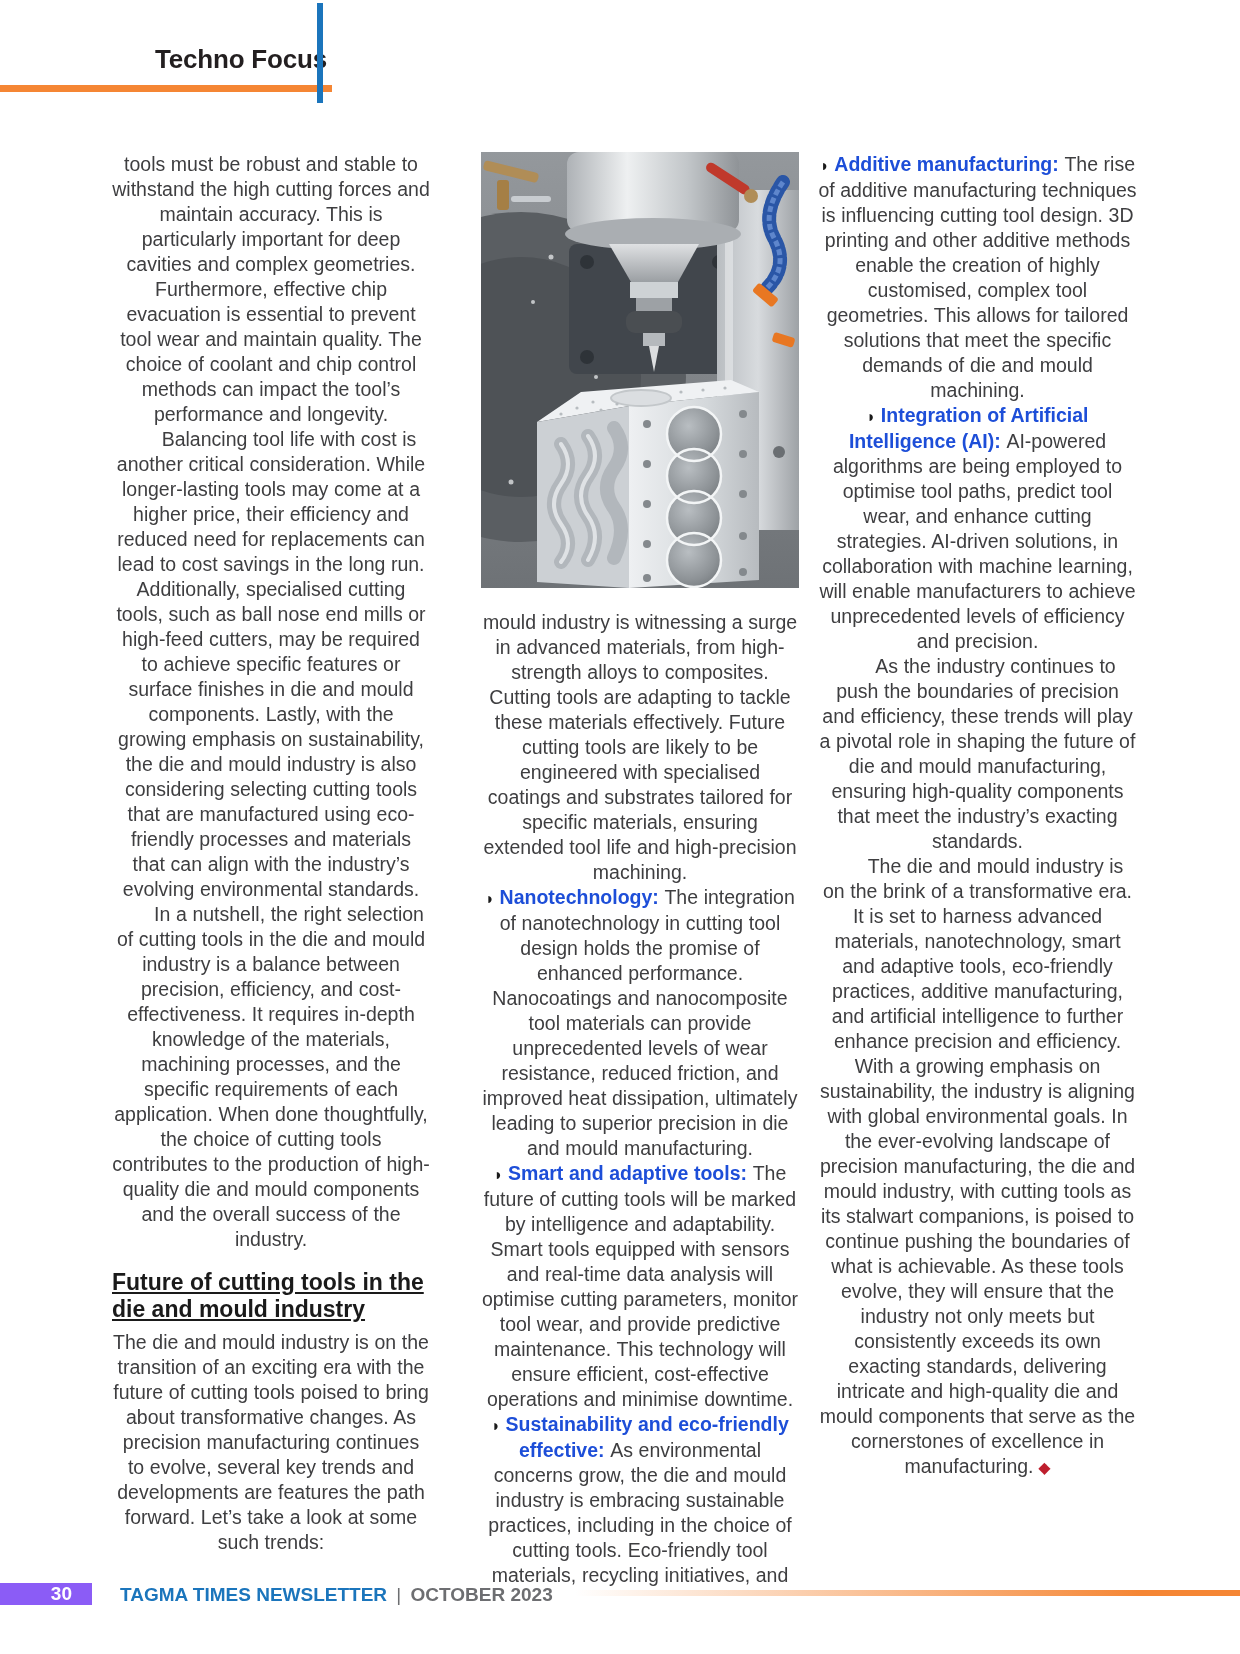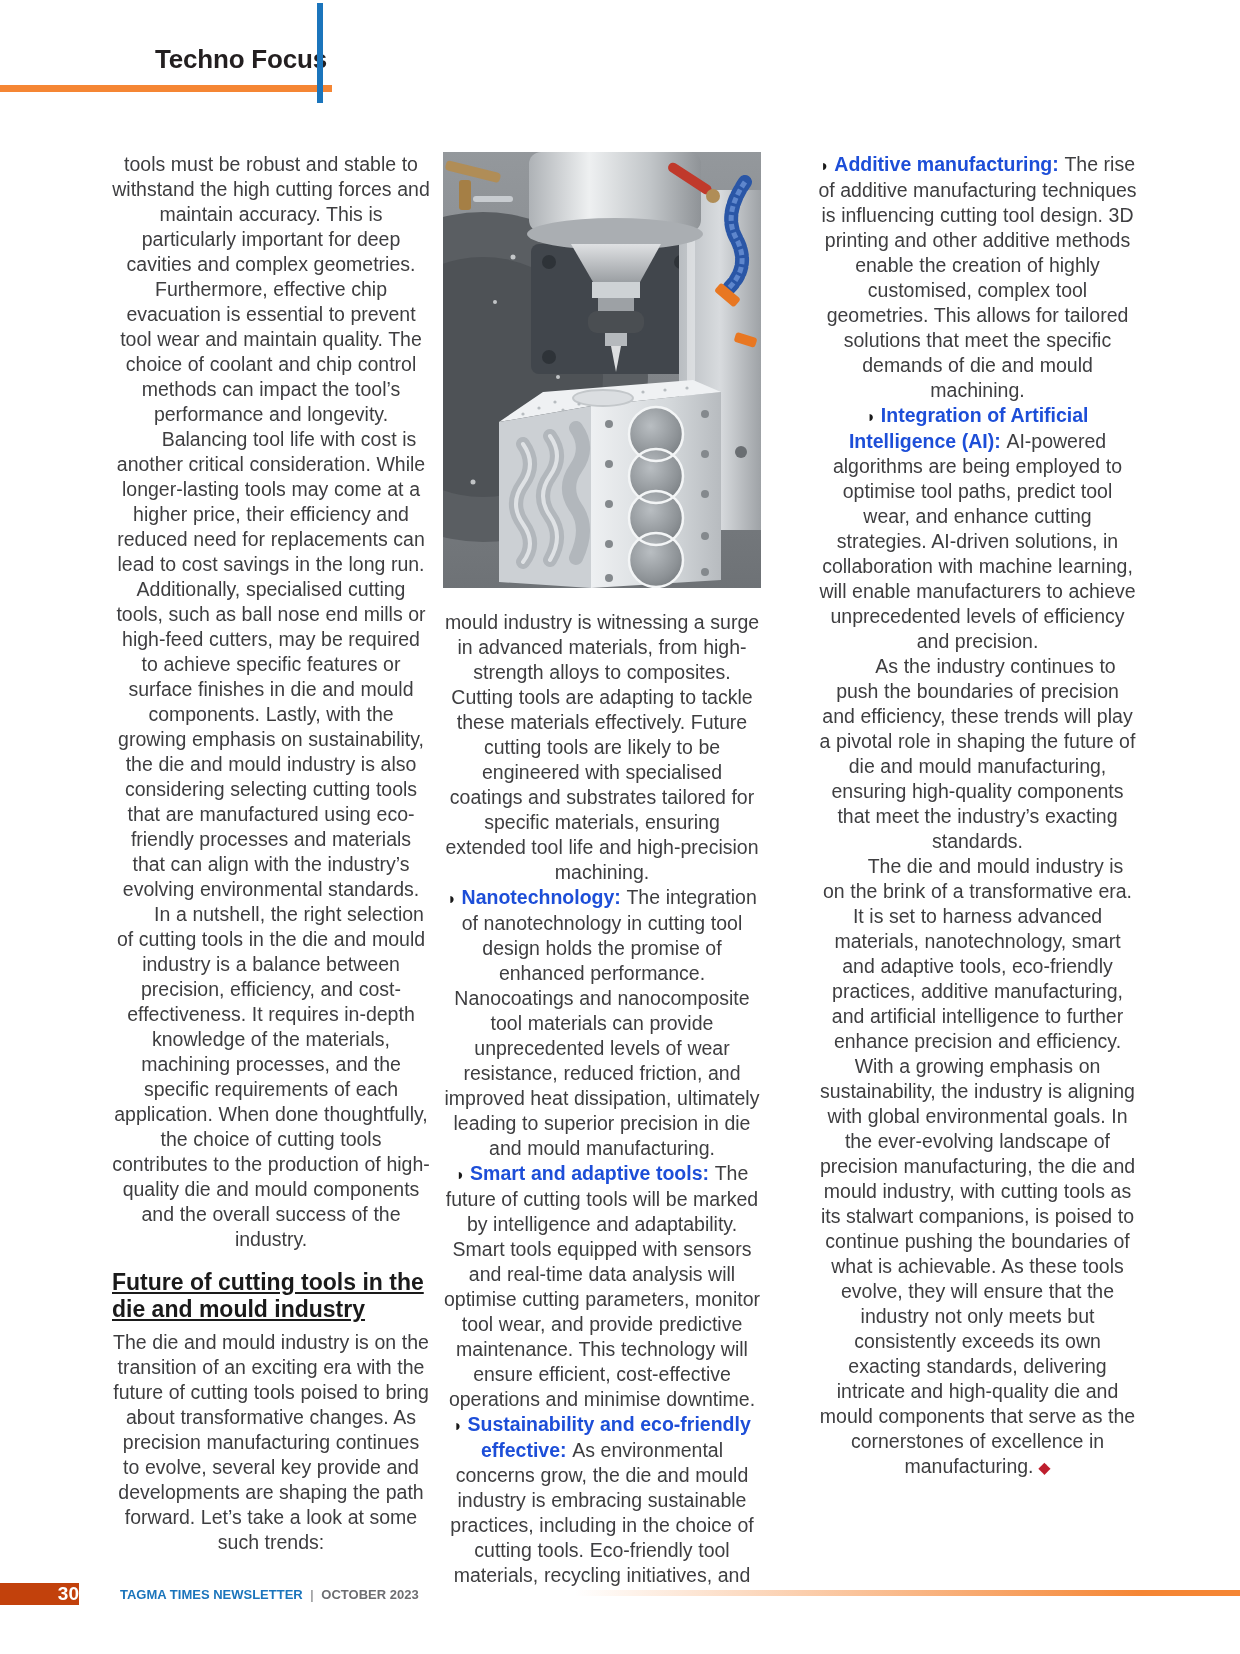--- a/index.html
+++ b/index.html
@@ -12,47 +12,47 @@
   .header-label{
     position:absolute;left:155px;top:44px;margin:0;
     font-size:26px;font-weight:600;color:#231F20;letter-spacing:-0.2px;
   }
   .header-rule{position:absolute;left:0;top:85px;width:332px;height:7px;background:#F58634;}
   .header-bar{position:absolute;left:317px;top:3px;width:6px;height:100px;background:#1B75BC;}
 
   
   .col{position:absolute;top:152px;width:318px;color:#3E3E40;}
   .col-1{left:112px;}
-  .col-2{left:443px;}
+  .col-2{left:481px;}
   .col-3{left:818px;width:319px;}
   .para{
     margin:0;font-size:19.5px;line-height:25px;color:#3E3E40;
     text-align:center;word-spacing:0.2px;
   }
   .para.indent{text-indent:36px;}
   .para strong{color:#1d4ed8;}
   .bullet-glyph{font-weight:700;color:#1A1A1A;font-size:16px;}
   .col-heading{
     margin:17px 0 7px 0;font-size:23px;line-height:27px;font-weight:700;color:#1A1A1A;text-decoration:underline;
   }
   .end-mark{color:#BE1E2D;font-size:16px;}
 
   
   figure.photo{margin:0 0 22px 0;width:318px;height:436px;overflow:hidden;background:#7d8185;}
   figure.photo svg{display:block;}
 
   
   .footer-pagebox{
-    position:absolute;left:0;top:1583px;width:79px;height:22px;background:#c2410c;
+    position:absolute;left:0;top:1583px;width:92px;height:22px;background:#8b5cf6;
     color:#ffffff;font-weight:700;font-size:19px;line-height:22px;
-    text-align:right;box-sizing:border-box;
+    text-align:right;padding-right:20px;box-sizing:border-box;
   }
   .footer-title{
     position:absolute;left:120px;top:1583px;height:22px;line-height:23px;
-    font-size:13px;white-space:nowrap;
+    font-size:19px;white-space:nowrap;
   }
   .footer-title .name{color:#1B75BC;font-weight:700;}
   .footer-title .sep{color:#6D6E71;font-weight:400;padding:0 4px;}
   .footer-title .date{color:#6D6E71;font-weight:700;}
   .footer-rule{
     position:absolute;left:575px;top:1590px;width:665px;height:6px;
     background:linear-gradient(to right, rgba(245,134,52,0), #F58634 85%);
   }
 </style>
 </head>
@@ -63,21 +63,21 @@
   <div class="header-rule"></div>
   <div class="header-bar"></div>
 </header>
 
 <main>
   <section class="col col-1">
       <p class="para">tools must be robust and stable to withstand the high cutting forces and maintain accuracy. This is particularly important for deep cavities and complex geometries. Furthermore, effective chip evacuation is essential to prevent tool wear and maintain quality. The choice of coolant and chip control methods can impact the tool’s performance and longevity.</p>
       <p class="para indent">Balancing tool life with cost is another critical consideration. While longer-lasting tools may come at a higher price, their efficiency and reduced need for replacements can lead to cost savings in the long run. Additionally, specialised cutting tools, such as ball nose end mills or high-feed cutters, may be required to achieve specific features or surface finishes in die and mould components. Lastly, with the growing emphasis on sustainability, the die and mould industry is also considering selecting cutting tools that are manufactured using eco-friendly processes and materials that can align with the industry’s evolving environmental standards.</p>
       <p class="para indent">In a nutshell, the right selection of cutting tools in the die and mould industry is a balance between precision, efficiency, and cost-effectiveness. It requires in-depth knowledge of the materials, machining processes, and the specific requirements of each application. When done thoughtfully, the choice of cutting tools contributes to the production of high-quality die and mould components and the overall success of the industry.</p>
       <h2 class="col-heading">Future of cutting tools in the die and mould industry</h2>
-      <p class="para">The die and mould industry is on the transition of an exciting era with the future of cutting tools poised to bring about transformative changes. As precision manufacturing continues to evolve, several key provide and developments are shaping the path forward. Let’s take a look at some such trends:</p>
+      <p class="para">The die and mould industry is on the transition of an exciting era with the future of cutting tools poised to bring about transformative changes. As precision manufacturing continues to evolve, several key trends and developments are features the path forward. Let’s take a look at some such trends:</p>
     </section>
 
   <section class="col col-2">
     <figure class="photo">
       <svg width="318" height="436" viewBox="0 0 318 436" xmlns="http://www.w3.org/2000/svg">
         <defs>
           <linearGradient id="gBg" x1="0" y1="0" x2="0" y2="1">
             <stop offset="0" stop-color="#94989c"></stop>
               <stop offset="1" stop-color="#6e7276"></stop>
           </linearGradient>

